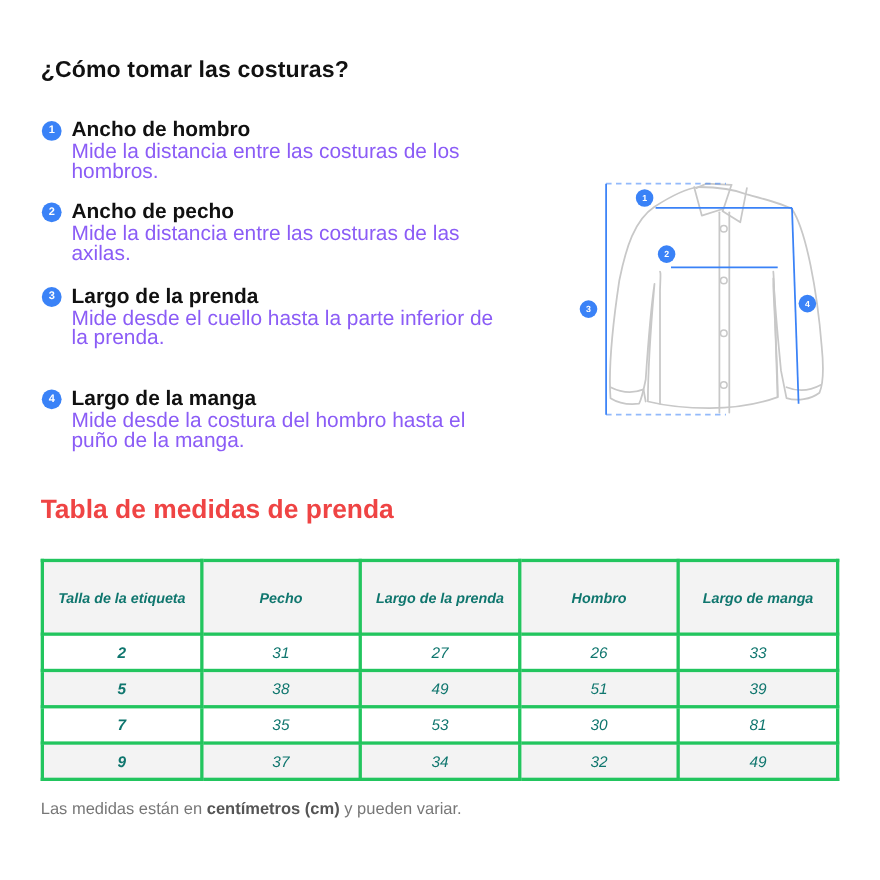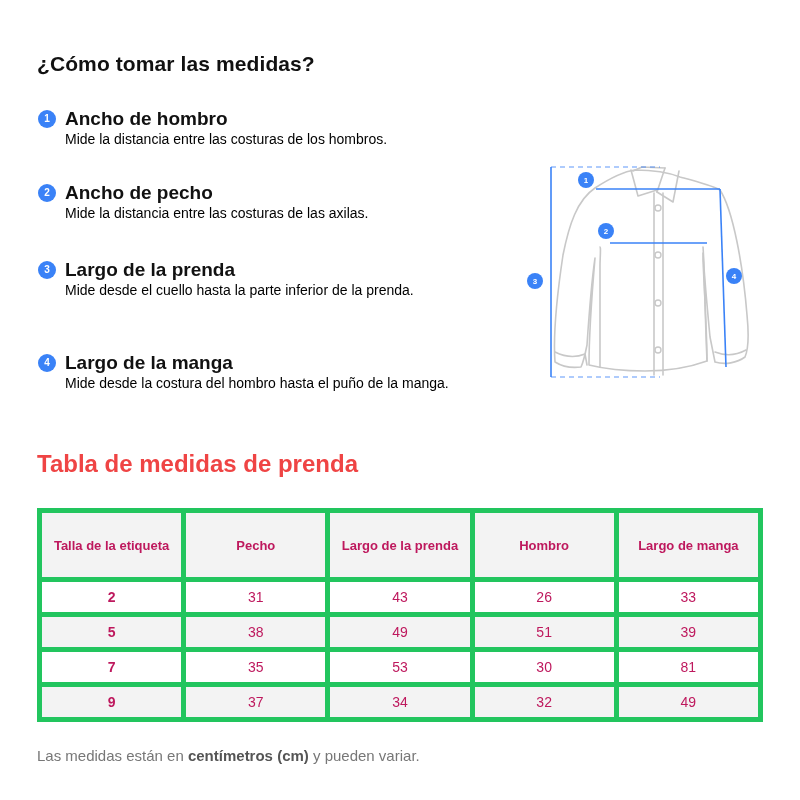--- a/index.html
+++ b/index.html
@@ -18,53 +18,53 @@
       position: absolute; left: 0; top: 2px; width: 18px; height: 18px;
       border-radius: 50%; background: #3a82f7; color: #fff;
       font-size: 10px; font-weight: bold; text-align: center; line-height: 18px;
     }
     .step-title {
       position: absolute; left: 27px; top: 0; font-size: 19px; font-weight: bold; color: #111;
       white-space: nowrap;
     }
     .step-desc {
       position: absolute; left: 27px; top: 22px; width: 385px;
-      font-size: 14px; line-height: 18px; color: #000000;
+      font-size: 19px; line-height: 18px; color: #8b5cf6;
     }
     .figure { position: absolute; left: 515px; top: 155px; width: 240px; height: 235px; }
     .h2 {
       position: absolute; left: 37px; top: 450px; margin: 0;
       font-size: 24px; font-weight: bold; color: #ef4444;
     }
     table.sizes {
       position: absolute; left: 37px; top: 508px; width: 726px;
       border-collapse: collapse; table-layout: fixed;
     }
     table.sizes th, table.sizes td {
-      border: 5px solid #22c55e; text-align: center; color: #be185d;
+      border: 3px solid #22c55e; text-align: center; color: #0f766e;
       padding: 0;
+      font-style: italic;
     }
     table.sizes th {
       background: #f3f3f3; height: 64px; font-size: 13px; font-weight: bold;
     }
     table.sizes td { height: 30px; font-size: 14px; }
     table.sizes tr.odd td { background: #ffffff; }
     table.sizes tr.even td { background: #f3f3f3; }
     table.sizes td.size-label { font-weight: bold; }
     .note {
       position: absolute; left: 37px; top: 727px; font-size: 15px; color: #777;
       white-space: nowrap;
-      margin-top: 20px;
     }
     .note b { color: #555; font-weight: bold; }
   </style>
 </head>
 <body>
 
-<h1 class="h1">¿Cómo tomar las medidas?</h1>
+<h1 class="h1">¿Cómo tomar las costuras?</h1>
 
 <div class="steps">
   <div class="step" style="top:0px;">
     <div class="step-num">1</div>
     <div class="step-title">Ancho de hombro</div>
     <div class="step-desc">Mide la distancia entre las costuras de los hombros.</div>
   </div>
   <div class="step" style="top:74px;">
     <div class="step-num">2</div>
     <div class="step-title">Ancho de pecho</div>
@@ -140,21 +140,21 @@
       <th>Pecho</th>
       <th>Largo de la prenda</th>
       <th>Hombro</th>
       <th>Largo de manga</th>
     </tr>
   </thead>
   <tbody>
     <tr class="odd">
       <td class="size-label">2</td>
       <td>31</td>
-      <td>43</td>
+      <td>27</td>
       <td>26</td>
       <td>33</td>
     </tr>
     <tr class="even">
       <td class="size-label">5</td>
       <td>38</td>
       <td>49</td>
       <td>51</td>
       <td>39</td>
     </tr>

